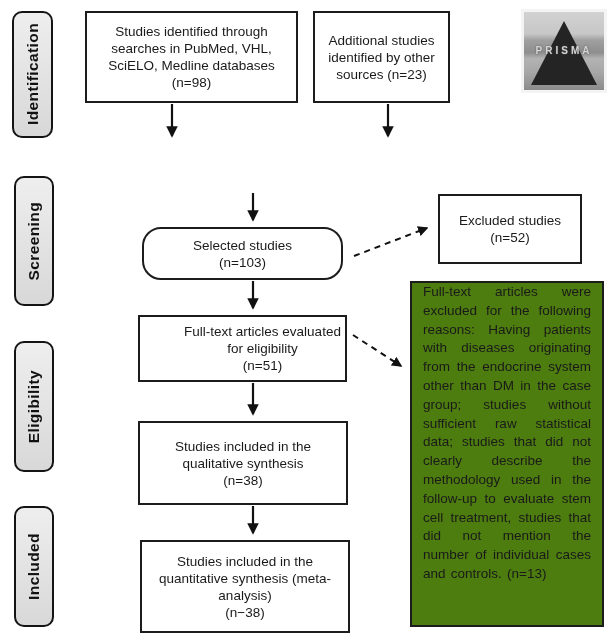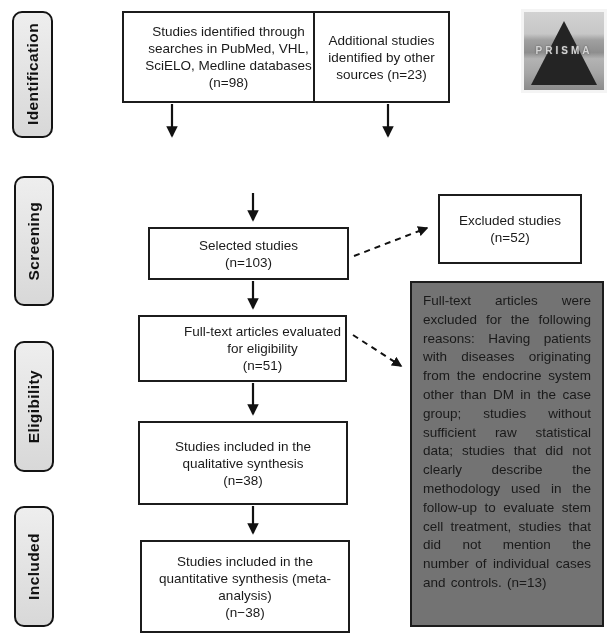--- a/index.html
+++ b/index.html
@@ -27,22 +27,22 @@
     text-align: center;
     font-size: 13.5px;
     line-height: 1.26;
     color: #1a1a1a;
   }
   
   .jbox {
     position: absolute;
     box-sizing: border-box;
     border: 2px solid #1c1c1c;
-    background: #737373;
-    padding: 9px 11px;
+    background: #4d7c0f;
+    padding: 0 11px;
   }
   .jbox .txt {
     text-align: justify;
     text-align-last: left;
     font-size: 13.5px;
     line-height: 18.8px;
     color: #1a1a1a;
     word-spacing: 1.5px;
   }
   
@@ -137,35 +137,35 @@
   <div class="stage" style="left:14px; top:176px; width:40px; height:130px;">
     <span class="vtxt">Screening</span>
   </div>
   <div class="stage" style="left:14px; top:341px; width:40px; height:131px;">
     <span class="vtxt">Eligibility</span>
   </div>
   <div class="stage" style="left:14px; top:506px; width:40px; height:121px;">
     <span class="vtxt">Included</span>
   </div>
 
-  <div class="fbox" style="left:85px; top:11px; width:213px; height:92px;margin-left:37px;">
+  <div class="fbox" style="left:85px; top:11px; width:213px; height:92px;">
     <span class="txt">Studies identified through
 searches in PubMed, VHL,
 SciELO, Medline databases
 (n=98)</span>
   </div>
 
   <div class="fbox" style="left:313px; top:11px; width:137px; height:92px;">
     <span class="txt">Additional studies
 identified by other
 sources (n=23)</span>
   </div>
 
 
-  <div class="fbox" style="left:148px; top:227px; width:201px; height:53px;">
+  <div class="fbox" style="left:142px; top:227px; width:201px; height:53px;border-radius:19px;">
     <span class="txt">Selected studies
 (n=103)</span>
   </div>
 
   <div class="fbox" style="left:438px; top:194px; width:144px; height:70px;">
     <span class="txt">Excluded studies
 (n=52)</span>
   </div>
 
   <div class="fbox" style="left:138px; top:315px; width:209px; height:67px;padding-left:44px;">

